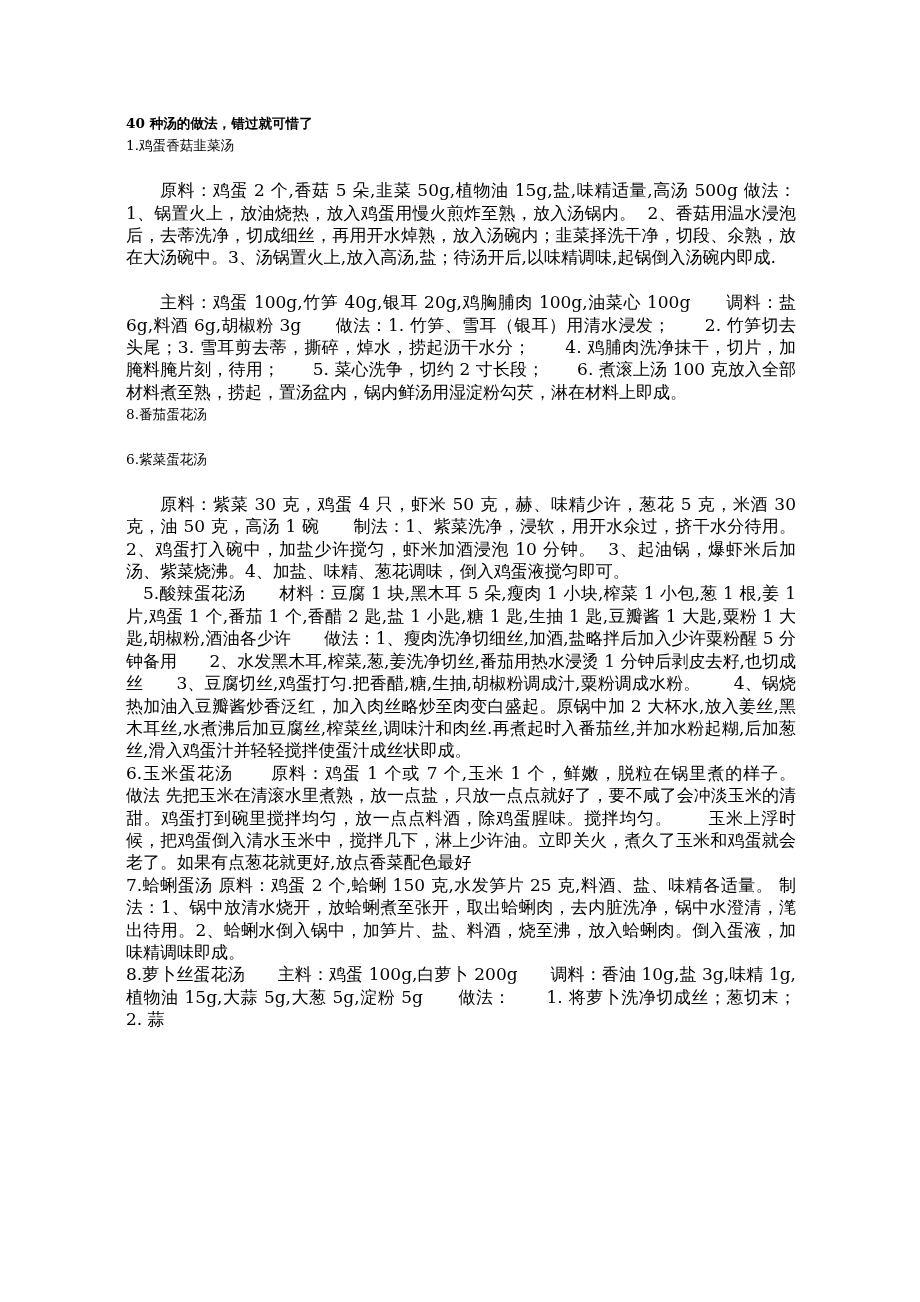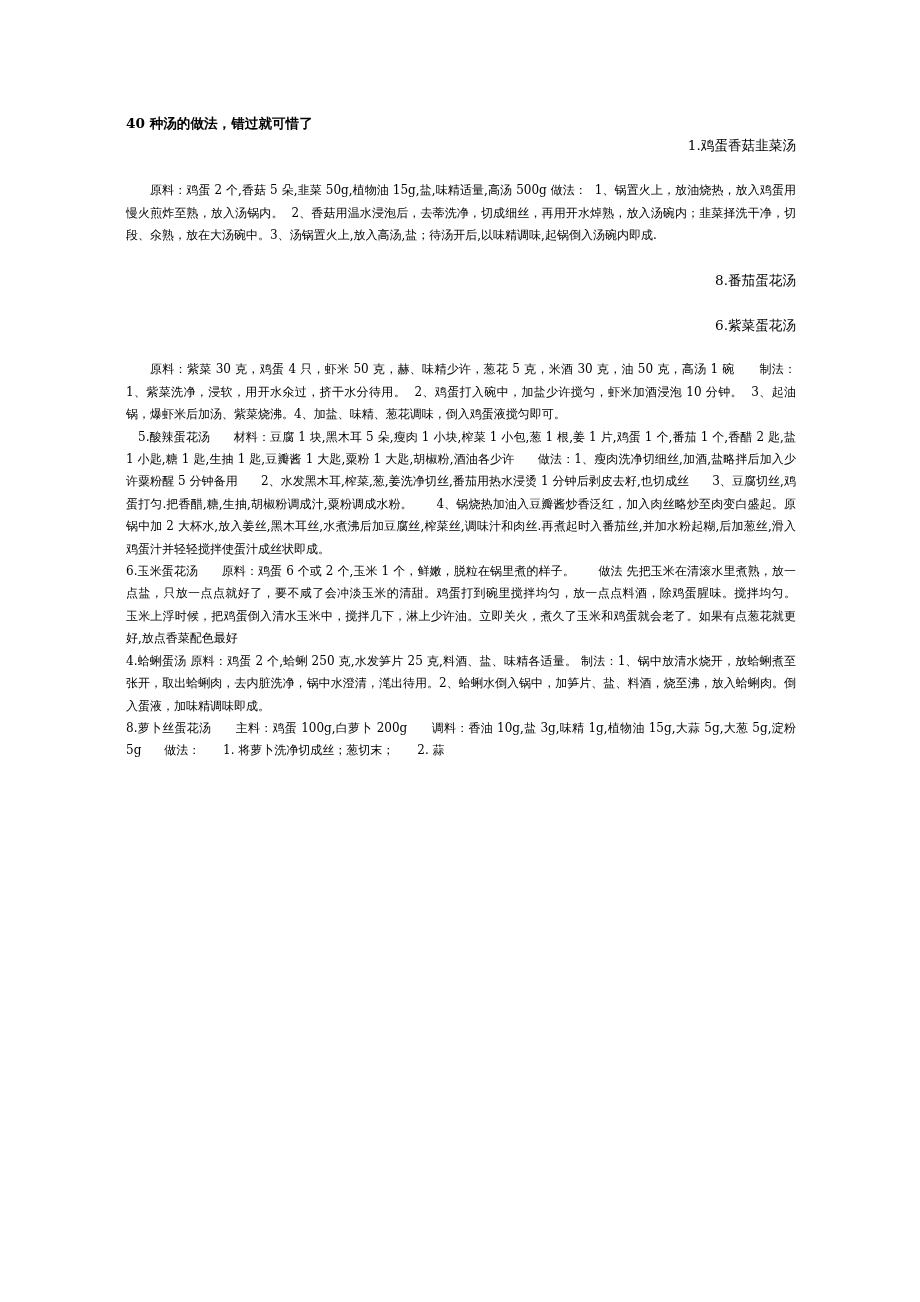--- a/index.html
+++ b/index.html
@@ -36,26 +36,26 @@
     font-weight: bold;
     font-size: 13.6px;
     line-height: 22.4px;
     margin: 0;
     text-align: left;
   }
   .recipe-heading {
     margin: 0;
     font-size: 13.6px;
     line-height: 22.4px;
-    text-align: right;
+    text-align: left;
     white-space: pre-wrap;
   }
   .recipe-para {
     margin: 0;
-    font-size: 12px;
+    font-size: 17px;
     line-height: 22.4px;
     text-indent: 2em;
     white-space: pre-wrap;
     text-align: justify;
     text-justify: inter-ideograph;
   }
   .recipe-para.no-indent {
     text-indent: 0;
   }
   .recipe-para.small-indent {
@@ -71,24 +71,25 @@
 <body>
 
 <div id="page">
   <div id="doc-body">
     <p class="doc-title">40 种汤的做法，错过就可惜了</p>
     <div id="blocks-container">
         <p class="recipe-heading">1.鸡蛋香菇韭菜汤</p>
         <div class="spacer">&nbsp;</div>
         <p class="recipe-para">原料：鸡蛋 2 个,香菇 5 朵,韭菜 50g,植物油 15g,盐,味精适量,高汤 500g 做法：  1、锅置火上，放油烧热，放入鸡蛋用慢火煎炸至熟，放入汤锅内。  2、香菇用温水浸泡后，去蒂洗净，切成细丝，再用开水焯熟，放入汤碗内；韭菜择洗干净，切段、氽熟，放在大汤碗中。3、汤锅置火上,放入高汤,盐；待汤开后,以味精调味,起锅倒入汤碗内即成.</p>
         <div class="spacer">&nbsp;</div>
+        <p class="recipe-para">主料：鸡蛋 100g,竹笋 40g,银耳 20g,鸡胸脯肉 100g,油菜心 100g      调料：盐 6g,料酒 6g,胡椒粉 3g      做法：1. 竹笋、雪耳（银耳）用清水浸发；      2. 竹笋切去头尾；3. 雪耳剪去蒂，撕碎，焯水，捞起沥干水分；      4. 鸡脯肉洗净抹干，切片，加腌料腌片刻，待用；      5. 菜心洗争，切约 2 寸长段；      6. 煮滚上汤 100 克放入全部材料煮至熟，捞起，置汤盆内，锅内鲜汤用湿淀粉勾芡，淋在材料上即成。</p>
         <p class="recipe-heading">8.番茄蛋花汤</p>
         <div class="spacer">&nbsp;</div>
         <p class="recipe-heading">6.紫菜蛋花汤</p>
         <div class="spacer">&nbsp;</div>
         <p class="recipe-para">原料：紫菜 30 克，鸡蛋 4 只，虾米 50 克，赫、味精少许，葱花 5 克，米酒 30 克，油 50 克，高汤 1 碗      制法：1、紫菜洗净，浸软，用开水氽过，挤干水分待用。  2、鸡蛋打入碗中，加盐少许搅匀，虾米加酒浸泡 10 分钟。  3、起油锅，爆虾米后加汤、紫菜烧沸。4、加盐、味精、葱花调味，倒入鸡蛋液搅匀即可。</p>
         <p class="recipe-para small-indent">5.酸辣蛋花汤      材料：豆腐 1 块,黑木耳 5 朵,瘦肉 1 小块,榨菜 1 小包,葱 1 根,姜 1 片,鸡蛋 1 个,番茄 1 个,香醋 2 匙,盐 1 小匙,糖 1 匙,生抽 1 匙,豆瓣酱 1 大匙,粟粉 1 大匙,胡椒粉,酒油各少许      做法：1、瘦肉洗净切细丝,加酒,盐略拌后加入少许粟粉醒 5 分钟备用      2、水发黑木耳,榨菜,葱,姜洗净切丝,番茄用热水浸烫 1 分钟后剥皮去籽,也切成丝      3、豆腐切丝,鸡蛋打匀.把香醋,糖,生抽,胡椒粉调成汁,粟粉调成水粉。      4、锅烧热加油入豆瓣酱炒香泛红，加入肉丝略炒至肉变白盛起。原锅中加 2 大杯水,放入姜丝,黑木耳丝,水煮沸后加豆腐丝,榨菜丝,调味汁和肉丝.再煮起时入番茄丝,并加水粉起糊,后加葱丝,滑入鸡蛋汁并轻轻搅拌使蛋汁成丝状即成。</p>
-        <p class="recipe-para no-indent">6.玉米蛋花汤      原料：鸡蛋 6 个或 2 个,玉米 1 个，鲜嫩，脱粒在锅里煮的样子。      做法 先把玉米在清滚水里煮熟，放一点盐，只放一点点就好了，要不咸了会冲淡玉米的清甜。鸡蛋打到碗里搅拌均匀，放一点点料酒，除鸡蛋腥味。搅拌均匀。      玉米上浮时候，把鸡蛋倒入清水玉米中，搅拌几下，淋上少许油。立即关火，煮久了玉米和鸡蛋就会老了。如果有点葱花就更好,放点香菜配色最好</p>
-        <p class="recipe-para no-indent">4.蛤蜊蛋汤 原料：鸡蛋 2 个,蛤蜊 250 克,水发笋片 25 克,料酒、盐、味精各适量。 制法：1、锅中放清水烧开，放蛤蜊煮至张开，取出蛤蜊肉，去内脏洗净，锅中水澄清，滗出待用。2、蛤蜊水倒入锅中，加笋片、盐、料酒，烧至沸，放入蛤蜊肉。倒入蛋液，加味精调味即成。</p>
+        <p class="recipe-para no-indent">6.玉米蛋花汤      原料：鸡蛋 1 个或 7 个,玉米 1 个，鲜嫩，脱粒在锅里煮的样子。      做法 先把玉米在清滚水里煮熟，放一点盐，只放一点点就好了，要不咸了会冲淡玉米的清甜。鸡蛋打到碗里搅拌均匀，放一点点料酒，除鸡蛋腥味。搅拌均匀。      玉米上浮时候，把鸡蛋倒入清水玉米中，搅拌几下，淋上少许油。立即关火，煮久了玉米和鸡蛋就会老了。如果有点葱花就更好,放点香菜配色最好</p>
+        <p class="recipe-para no-indent">7.蛤蜊蛋汤 原料：鸡蛋 2 个,蛤蜊 150 克,水发笋片 25 克,料酒、盐、味精各适量。 制法：1、锅中放清水烧开，放蛤蜊煮至张开，取出蛤蜊肉，去内脏洗净，锅中水澄清，滗出待用。2、蛤蜊水倒入锅中，加笋片、盐、料酒，烧至沸，放入蛤蜊肉。倒入蛋液，加味精调味即成。</p>
         <p class="recipe-para no-indent">8.萝卜丝蛋花汤      主料：鸡蛋 100g,白萝卜 200g      调料：香油 10g,盐 3g,味精 1g,植物油 15g,大蒜 5g,大葱 5g,淀粉 5g      做法：      1. 将萝卜洗净切成丝；葱切末；      2. 蒜</p>
       </div>
   </div>
 </div>
 
 </body></html>

